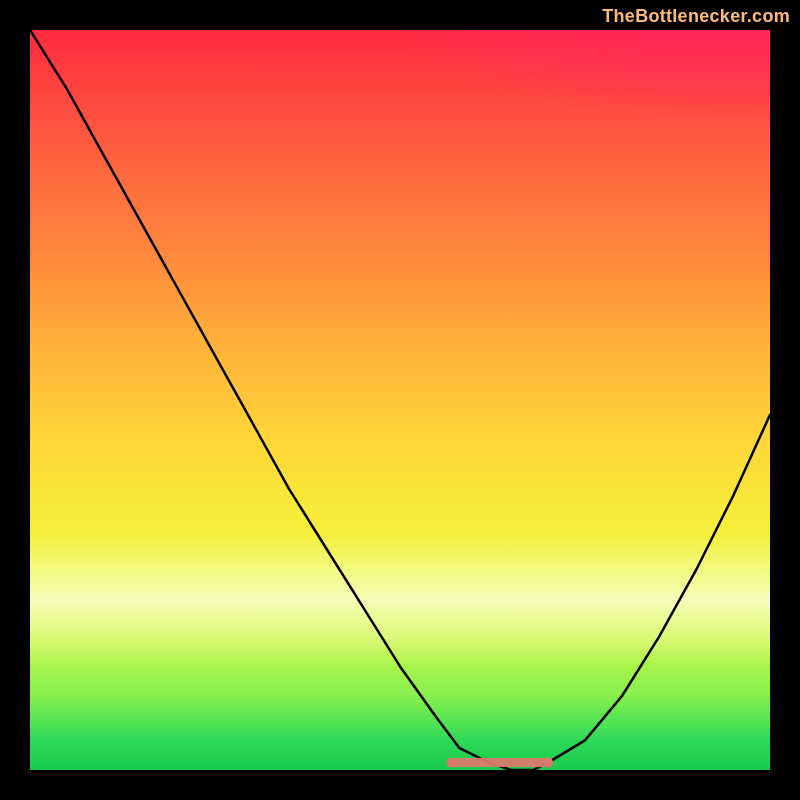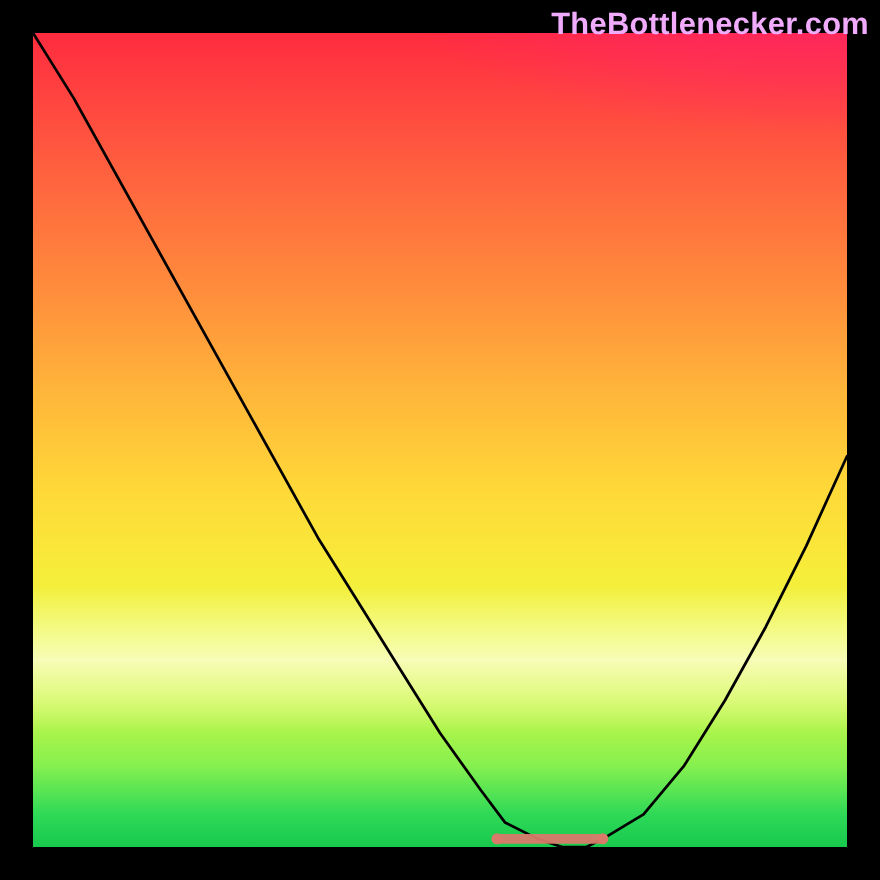--- a/index.html
+++ b/index.html
@@ -14,23 +14,23 @@
   .container {
     position: relative;
     width: 800px;
     height: 800px;
     background: #000;
   }
   .watermark {
     position: absolute;
     top: 6px;
     right: 10px;
-    color: #f0abfc;
+    color: #fdba74;
     font-weight: bold;
-    font-size: 28px;
+    font-size: 18px;
     letter-spacing: 0.3px;
     z-index: 10;
   }
   .plot-area {
     position: absolute;
     left: 30px;
     top: 30px;
     width: 740px;
     height: 740px;
     overflow: hidden;

